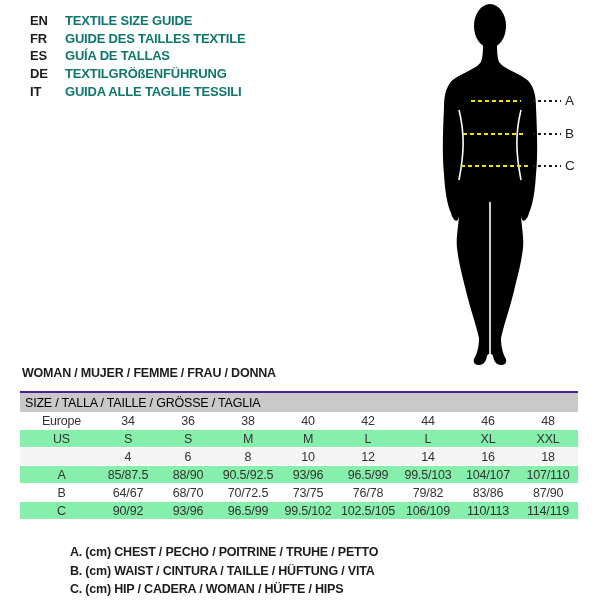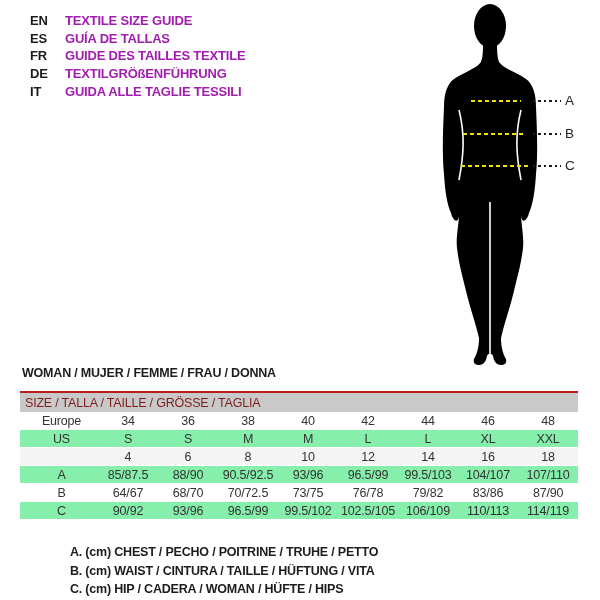--- a/index.html
+++ b/index.html
@@ -5,35 +5,35 @@
   html,body{margin:0;padding:0;}
   body{
     width:600px;height:600px;position:relative;background:#ffffff;
     font-family:"Liberation Sans","DejaVu Sans",sans-serif;
     color:#1c1c1c;overflow:hidden;letter-spacing:-0.2px;
   }
   
   .lang-list{position:absolute;left:22px;top:12px;margin-left:8px;}
   .lang-row{display:flex;height:17.6px;align-items:center;}
   .lang-code{width:35px;font-size:13px;font-weight:700;color:#1c1c1c;}
-  .lang-label{font-size:13px;font-weight:700;color:#a21caf;white-space:nowrap;}
+  .lang-label{font-size:13px;font-weight:700;color:#0f766e;white-space:nowrap;}
   
   .figure-region{position:absolute;left:0;top:0;width:600px;height:385px;pointer-events:none;}
   .silhouette{position:absolute;left:438px;top:2px;width:120px;height:366px;}
   .m-line{position:absolute;height:2px;}
   .m-yellow{background:repeating-linear-gradient(90deg,#f0e400 0 4px,transparent 4px 7px);}
   .m-dots{background:repeating-linear-gradient(90deg,#1a1a1a 0 2.5px,transparent 2.5px 5.5px);}
   .m-label{position:absolute;font-size:13.5px;color:#222;font-weight:400;line-height:14px;}
   
   .section-title{position:absolute;left:22px;top:366px;font-size:12.5px;font-weight:700;color:#1c1c1c;}
   
   .size-table{position:absolute;left:20px;top:391px;width:558px;border-collapse:collapse;table-layout:fixed;}
   .size-table thead th{
-    background:#c9c9c9;border-top:2px solid #b91c1c;
-    font-size:12.5px;font-weight:400;color:#7f1d1d;text-align:left;
+    background:#c9c9c9;border-top:2px solid #4c1d95;
+    font-size:12.5px;font-weight:400;color:#000000;text-align:left;
     height:17px;padding:1px 0 1px 5px;letter-spacing:-0.2px;
   }
   .size-table td{
     font-size:12.5px;color:#333;height:17px;padding:0;text-align:center;
     border-bottom:1px solid #fff;white-space:nowrap;
   }
   .size-table td.rowlabel{text-align:center;padding-left:5px;}
   tr.shade-a td{background:#86efac;}
   tr.shade-b td{background:#f4f4f4;}
   
@@ -42,26 +42,26 @@
 </style>
 </head>
 <body>
 
 <div class="lang-list">
     <div class="lang-row">
       <span class="lang-code">EN</span>
       <span class="lang-label">TEXTILE SIZE GUIDE</span>
     </div>
     <div class="lang-row">
+      <span class="lang-code">FR</span>
+      <span class="lang-label">GUIDE DES TAILLES TEXTILE</span>
+    </div>
+    <div class="lang-row">
       <span class="lang-code">ES</span>
       <span class="lang-label">GUÍA DE TALLAS</span>
-    </div>
-    <div class="lang-row">
-      <span class="lang-code">FR</span>
-      <span class="lang-label">GUIDE DES TAILLES TEXTILE</span>
     </div>
     <div class="lang-row">
       <span class="lang-code">DE</span>
       <span class="lang-label">TEXTILGRÖßENFÜHRUNG</span>
     </div>
     <div class="lang-row">
       <span class="lang-code">IT</span>
       <span class="lang-label">GUIDA ALLE TAGLIE TESSILI</span>
     </div>
   </div>

